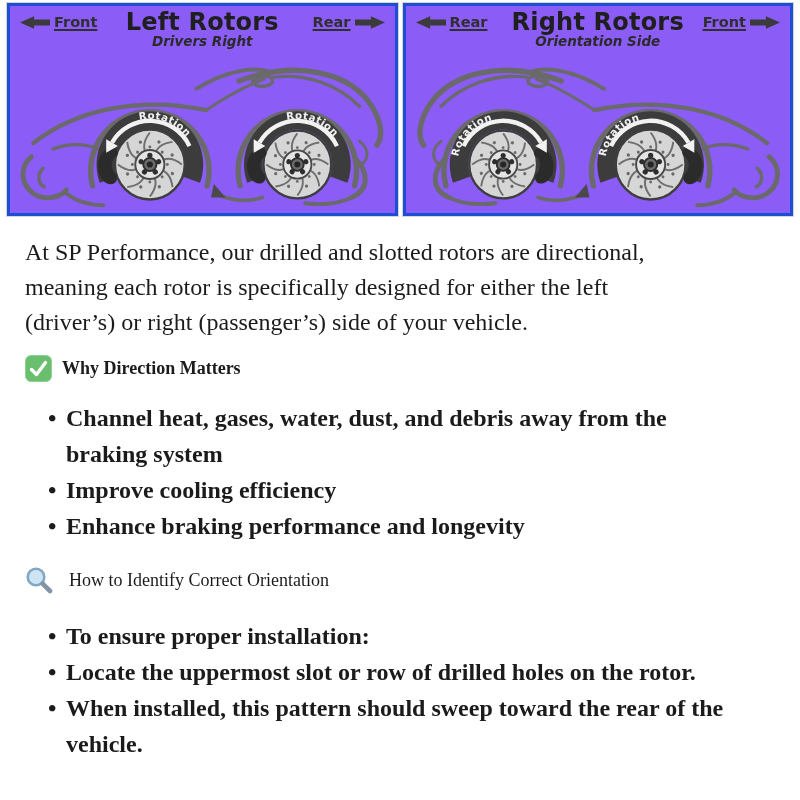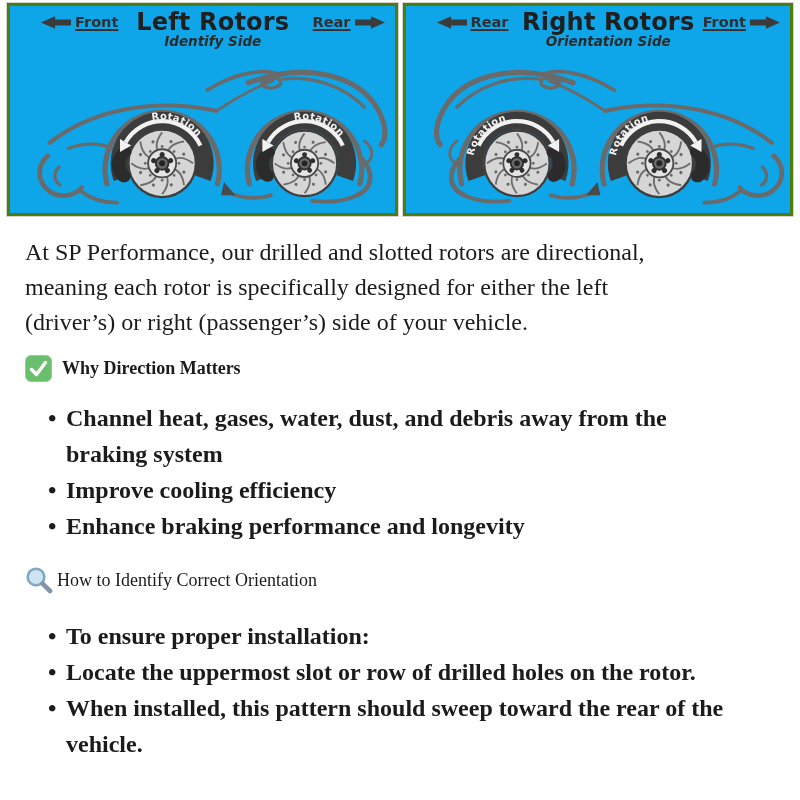--- a/index.html
+++ b/index.html
@@ -1,37 +1,37 @@
 <!DOCTYPE html>
 <html><head>
 <meta charset="utf-8">
 <style>
   * { margin:0; padding:0; box-sizing:border-box; }
   html,body { width:800px; background:#ffffff; font-family:"Liberation Serif","DejaVu Serif",serif; color:#1b1b1b; }
   body { height:800px; overflow:hidden; }
 
   
   .panels { display:flex; gap:5px; padding:3px 7px 0 7px; }
-  .panel { flex:1; height:213px; border:3px solid #4d7c0f; background:#0ea5e9; box-shadow:0 0 0 1px #d7d3cf; position:relative; overflow:hidden;padding-left:21px; }
+  .panel { flex:1; height:213px; border:3px solid #1d4ed8; background:#8b5cf6; box-shadow:0 0 0 1px #d7d3cf; position:relative; overflow:hidden; }
   .panel-header { position:relative; height:44px; padding-top:4px; }
   .panel-title-wrap { text-align:center; font-family:"DejaVu Sans","Liberation Sans",sans-serif; }
   .panel-title { font-size:24px; font-weight:bold; color:#1f1f1f; line-height:24px; letter-spacing:.2px; }
   .panel-subtitle { font-size:13.5px; font-weight:bold; font-style:italic; color:#2a2a2a; line-height:15px; }
   .dir-label { position:absolute; top:8px; display:flex; align-items:center; gap:4px;
                font-family:"DejaVu Sans","Liberation Sans",sans-serif; font-size:14.5px; font-weight:bold; color:#2f2f2f; }
   .dir-label.left { left:10px; } .dir-label.right { right:10px; }
   .dir-label span { text-decoration:underline; text-decoration-thickness:2px; text-underline-offset:2px; }
   .car-svg { display:block; width:100%; height:163px; }
 
   
   .content { padding:19px 30px 0 25px; font-size:24px; line-height:35px; }
   .intro { margin-bottom:11px; }
   .text-line { display:block; }
   .section-heading { display:flex; align-items:center; gap:10px; font-size:18px; font-weight:bold; margin:4px 0 15px 0; line-height:34px; }
-  .section-heading.regular { font-weight:normal; gap:4px; margin:8px 0 21px 0; }
+  .section-heading.regular { font-weight:normal; gap:16px; margin:8px 0 21px 0; }
   .emoji-box { flex:0 0 auto; display:inline-flex; }
   .lead { margin:0 0 12px 0; }
   ul.doc-list { list-style:none; margin:0 0 19px 0; padding-left:23px; }
   ul.doc-list.last { margin-bottom:0; }
   ul.doc-list li { position:relative; padding-left:18px; line-height:36px;font-weight:bold; }
   ul.doc-list li::before { content:"\2022"; position:absolute; left:0; top:0; font-size:24px; }
 </style>
 </head>
 <body>
 
@@ -40,21 +40,21 @@
   <section class="panel">
     <div class="panel-header">
       <div class="dir-label left">
         <svg width="30" height="13" viewBox="0 0 34 14">
             <path d="M16 0 L0 7 L16 14 L16 10.5 L34 10.5 L34 3.5 L16 3.5 Z" fill="#3b3b3b"></path>
           </svg>
         <span>Front</span>
       </div>
       <div class="panel-title-wrap">
         <div class="panel-title">Left Rotors</div>
-        <div class="panel-subtitle">Identify Side</div>
+        <div class="panel-subtitle">Drivers Right</div>
       </div>
       <div class="dir-label right">
         <span>Rear</span>
         <svg width="30" height="13" viewBox="0 0 34 14">
             <path d="M18 0 L34 7 L18 14 L18 10.5 L0 10.5 L0 3.5 L18 3.5 Z" fill="#3b3b3b"></path>
           </svg>
       </div>
     </div>
 
     <svg class="car-svg" viewBox="0 0 388 168">

